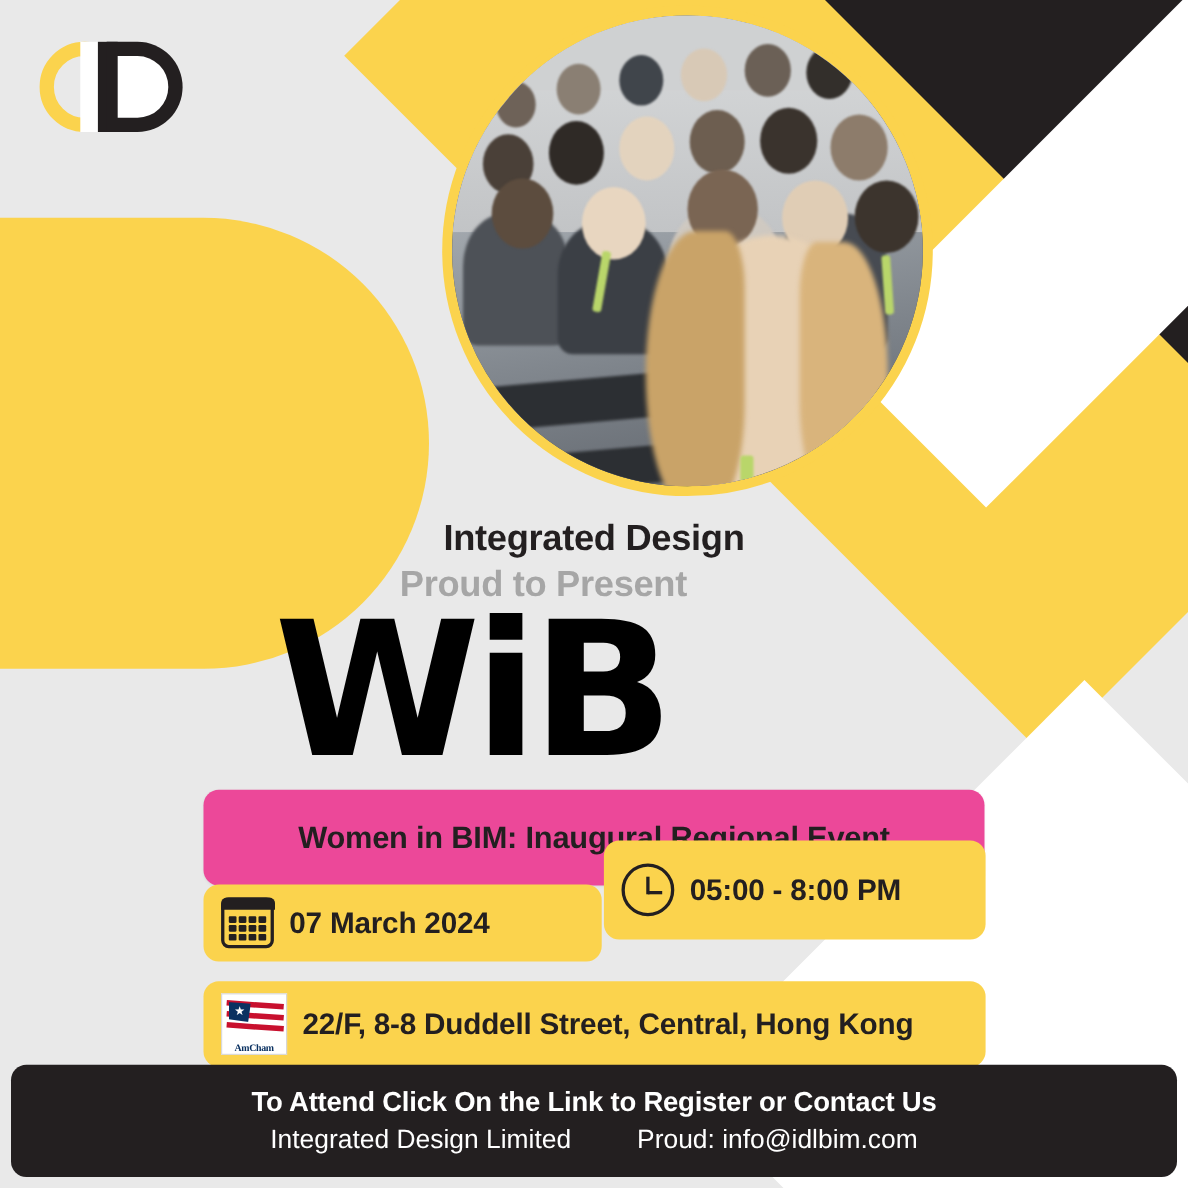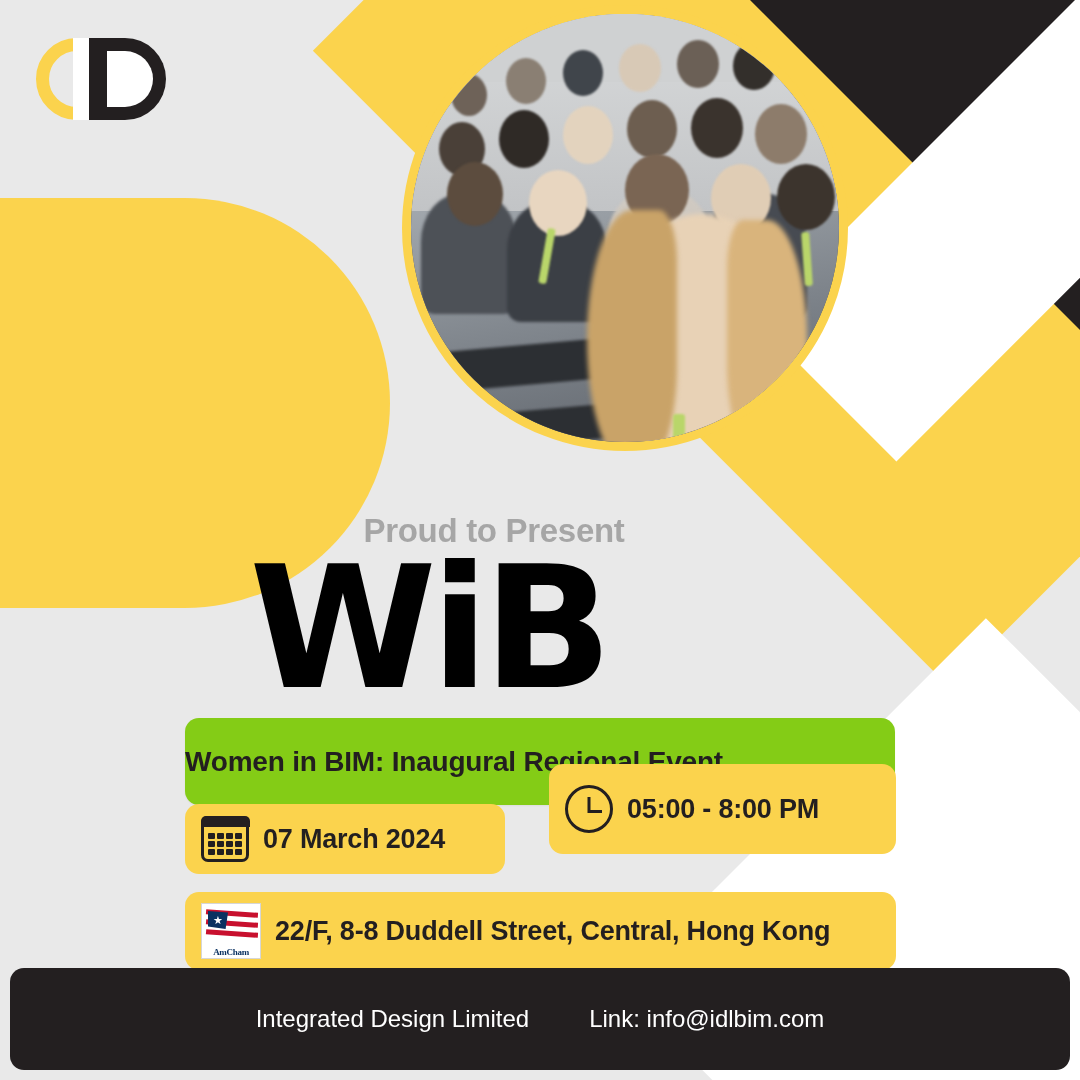--- a/index.html
+++ b/index.html
@@ -218,42 +218,42 @@
     color:#000000;
     letter-spacing: -6px;
     font-family:"DejaVu Sans", sans-serif;
   }
 
   
   .title-bar {
     position:absolute;
     left:185px; top:718px;
     width:710px; height:87px;
-    background:#84cc16;
+    background:#ec4899;
     border-radius:14px;
-    display:flex; align-items:center; justify-content:flex-start;
+    display:flex; align-items:center; justify-content:center;
     box-shadow: 0 1px 2px rgba(0,0,0,0.05);
   }
   .title-bar span {
     font-size: 28px; font-weight: 800; color:#231f20; letter-spacing:-0.2px;
   }
 
   
   .chip {
     position:absolute;
     background:#fbd34d;
     border-radius:14px;
     display:flex; align-items:center;
     padding-left:16px;
     gap:14px;
   }
   .chip .chip-text {
     font-size: 27px; font-weight:800; color:#231f20; letter-spacing:-0.2px;
   }
-  #chip-date { left:185px; top:804px; width:320px; height:70px; }
+  #chip-date { left:185px; top:804px; width:362px; height:70px; }
   #chip-time { left:549px; top:764px; width:347px; height:90px; }
   #chip-venue{ left:185px; top:892px; width:711px; height:78px; }
 
   .icon-cal {
     width:48px; height:46px;
     border:3.5px solid #231f20;
     border-radius:7px;
     position:relative;
     display:block;
   }
@@ -381,20 +381,21 @@
       <div class="table-dark" style="left:0px;top:330px;width:250px;height:40px;transform:rotate(-5deg);"></div>
       <div class="table-dark" style="left:60px;top:392px;width:220px;height:34px;transform:rotate(-5deg);"></div>
 
       <div class="fg-face" style="left:196px;top:200px;width:190px;height:250px;background:#e8d2b6;border-radius:50% 50% 45% 45%;"></div>
       <div class="fg-face" style="left:176px;top:196px;width:90px;height:260px;background:#c9a368;border-radius:50% 20% 40% 50%;"></div>
       <div class="fg-face" style="left:316px;top:206px;width:80px;height:240px;background:#d9b47c;border-radius:20% 50% 50% 40%;"></div>
       <div class="lanyard" style="left:262px;top:400px;width:12px;height:46px;"></div>
     </div>
   </div>
 
+  <div class="h-int">Integrated Design</div>
   <div class="h-proud">Proud to Present</div>
   <div class="wib">WiB</div>
 
   <div class="title-bar">
     <span>Women in BIM: Inaugural Regional Event</span>
   </div>
 
   <div class="chip" id="chip-date">
     <span class="icon-cal">
       <span class="dots">
@@ -428,19 +429,20 @@
         <span class="stripe" style="left:0;top:24px;width:52px;height:5px;transform:rotate(4deg);"></span>
         <span class="bluebox"></span>
         <span class="star">★</span>
       </span>
       <span class="am-label">AmCham</span>
     </span>
     <span class="chip-text">22/F, 8-8 Duddell Street, Central, Hong Kong</span>
   </div>
 
   <div class="footer">
+    <div class="line1">To Attend Click On the Link to Register or Contact Us</div>
     <div class="line2">
       <span>Integrated Design Limited</span>
-      <span>Link: info@idlbim.com</span>
+      <span>Proud: info@idlbim.com</span>
     </div>
   </div>
 
 </div>
 
 </body></html>

